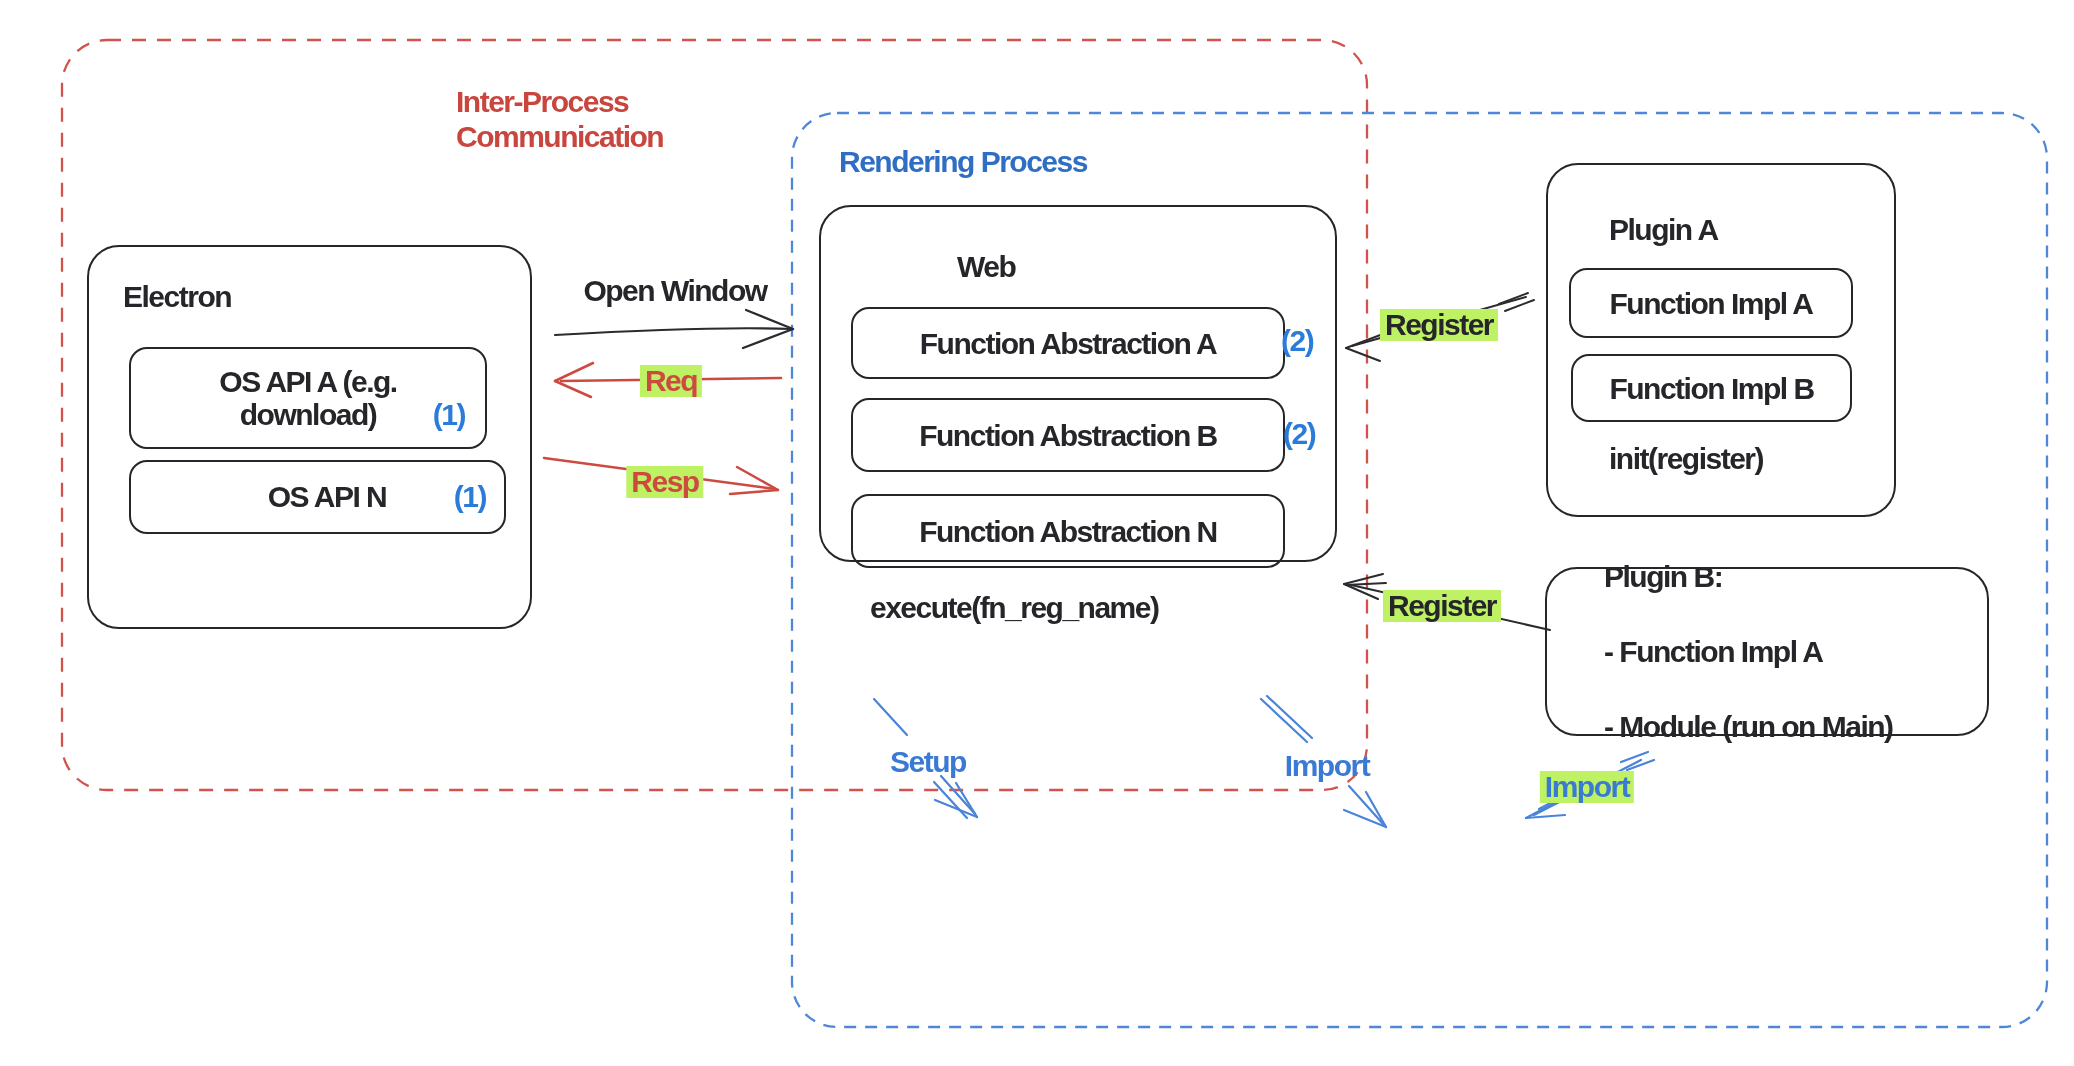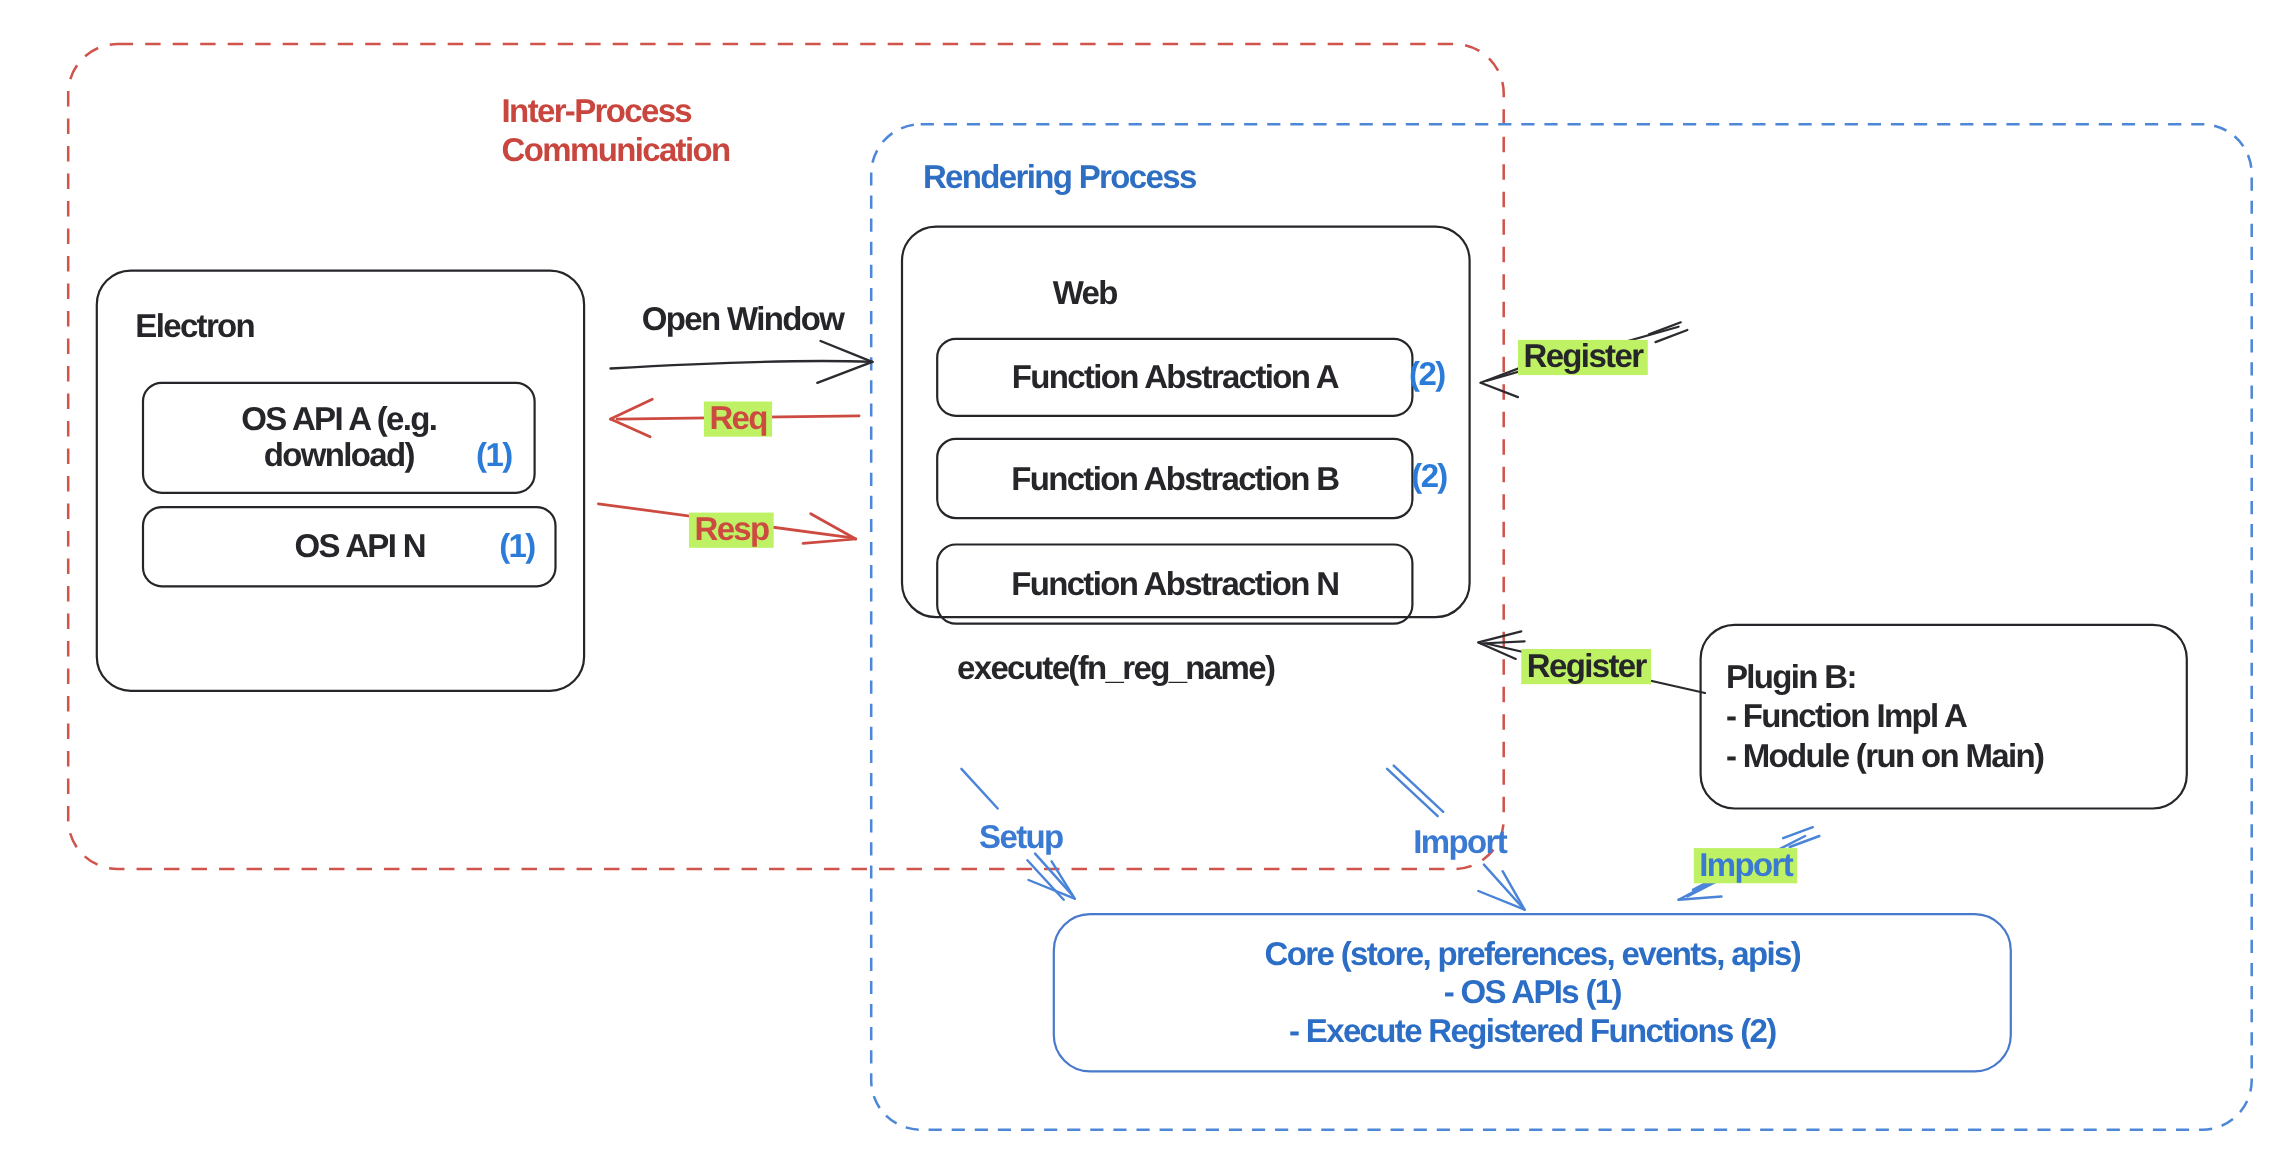--- a/index.html
+++ b/index.html
@@ -32,21 +32,21 @@
 
   .core-box{
     position:absolute;box-sizing:border-box;
     border:2.3px solid #4879cc;border-radius:34px;
     display:flex;flex-direction:column;align-items:center;justify-content:center;
     color:#2c6ec6;line-height:35px;text-align:center;
   }
   .pluginb-lines{
     position:absolute;box-sizing:border-box;
     display:flex;flex-direction:column;justify-content:center;
-    padding-left:22px;line-height:36px;
+    padding-left:57px;line-height:36px;gap:39px;
   }
 
   .lbl{
     position:absolute;white-space:nowrap;line-height:32px;
     transform:translate(-50%,-50%);
   }
   .lbl-bg{background:#bef264;padding:0 5px;}
   .lbl-red{color:#cd4a41;}
   .lbl-blue{color:#3a7ad2;}
   .lbl-black{color:#26262a;}
@@ -153,34 +153,39 @@
     <div class="inner" style="position:absolute;left:30px;top:191px;width:430px;height:70px;">
       <div class="txt">Function Abstraction B</div>
     </div>
     <div class="tag tag-abs" style="left:462px;top:210px;">(2)</div>
     <div class="inner" style="position:absolute;left:30px;top:287px;width:430px;height:70px;">
       <div class="txt">Function Abstraction N</div>
     </div>
     <div class="node-title" style="left:49px;top:384px;">execute(fn_reg_name)</div>
   </div>
 
+  <div class="box solid" style="left:1517px;top:163px;width:350px;height:354px;">
+    <div class="node-title" style="left:61px;top:48px;">Plugin A</div>
+    <div class="inner" style="position:absolute;left:21px;top:103px;width:280px;height:66px;">
+      <div class="txt">Function Impl A</div>
+    </div>
+    <div class="inner" style="position:absolute;left:23px;top:189px;width:277px;height:64px;">
+      <div class="txt">Function Impl B</div>
+    </div>
+    <div class="node-title" style="left:61px;top:277px;">init(register)</div>
+  </div>
 
   <div class="box solid" style="left:1516px;top:567px;width:444px;height:169px;">
     <div class="pluginb-lines" style="left:0;top:0;width:100%;height:100%;">
       <div>Plugin B:</div>
       <div>- Function Impl A</div>
       <div>- Module (run on Main)</div>
     </div>
   </div>
 
-  <div class="core-box" style="left:928px;top:830px;width:872px;height:145px;">
-    <div>Core (store, preferences, events, apis)</div>
-    <div>- OS APIs (1)</div>
-    <div>- Execute Registered Functions (2)</div>
-  </div>
 
   <div class="lbl lbl-black" style="left:646px;top:291px;">Open Window</div>
   <div class="lbl lbl-red lbl-bg" style="left:642px;top:381px;">Req</div>
   <div class="lbl lbl-red lbl-bg" style="left:636px;top:482px;">Resp</div>
   <div class="lbl lbl-black lbl-bg" style="left:1410px;top:325px;">Register</div>
   <div class="lbl lbl-black lbl-bg" style="left:1413px;top:606px;">Register</div>
   <div class="lbl lbl-blue" style="left:899px;top:762px;">Setup</div>
   <div class="lbl lbl-blue" style="left:1298px;top:766px;">Import</div>
   <div class="lbl lbl-blue lbl-bg" style="left:1558px;top:787px;">Import</div>
 

